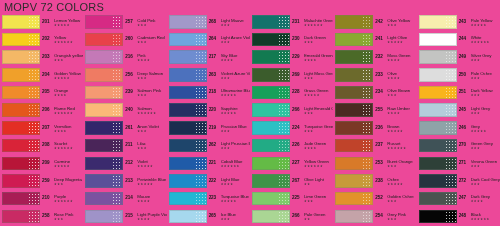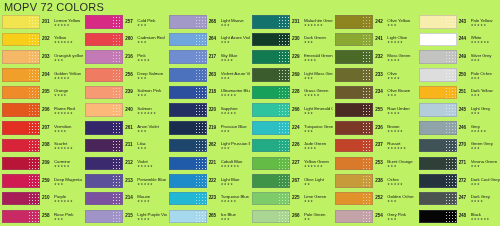--- a/index.html
+++ b/index.html
@@ -6,21 +6,21 @@
   html, body {
     margin: 0; padding: 0;
     width: 500px; height: 226px;
     background: #ffffff;
     font-family: "Liberation Sans", sans-serif;
     overflow: hidden;
   }
   #page {
     position: relative;
     width: 500px; height: 226px;
-    background: #bef264;
+    background: #ec4899;
   }
   #title {
     position: absolute;
     left: 4px; top: 1px;
     font-size: 11px;
     letter-spacing: 0.2px;
     color: #2c2c2c;
     font-weight: 400;
     white-space: nowrap;
   }

